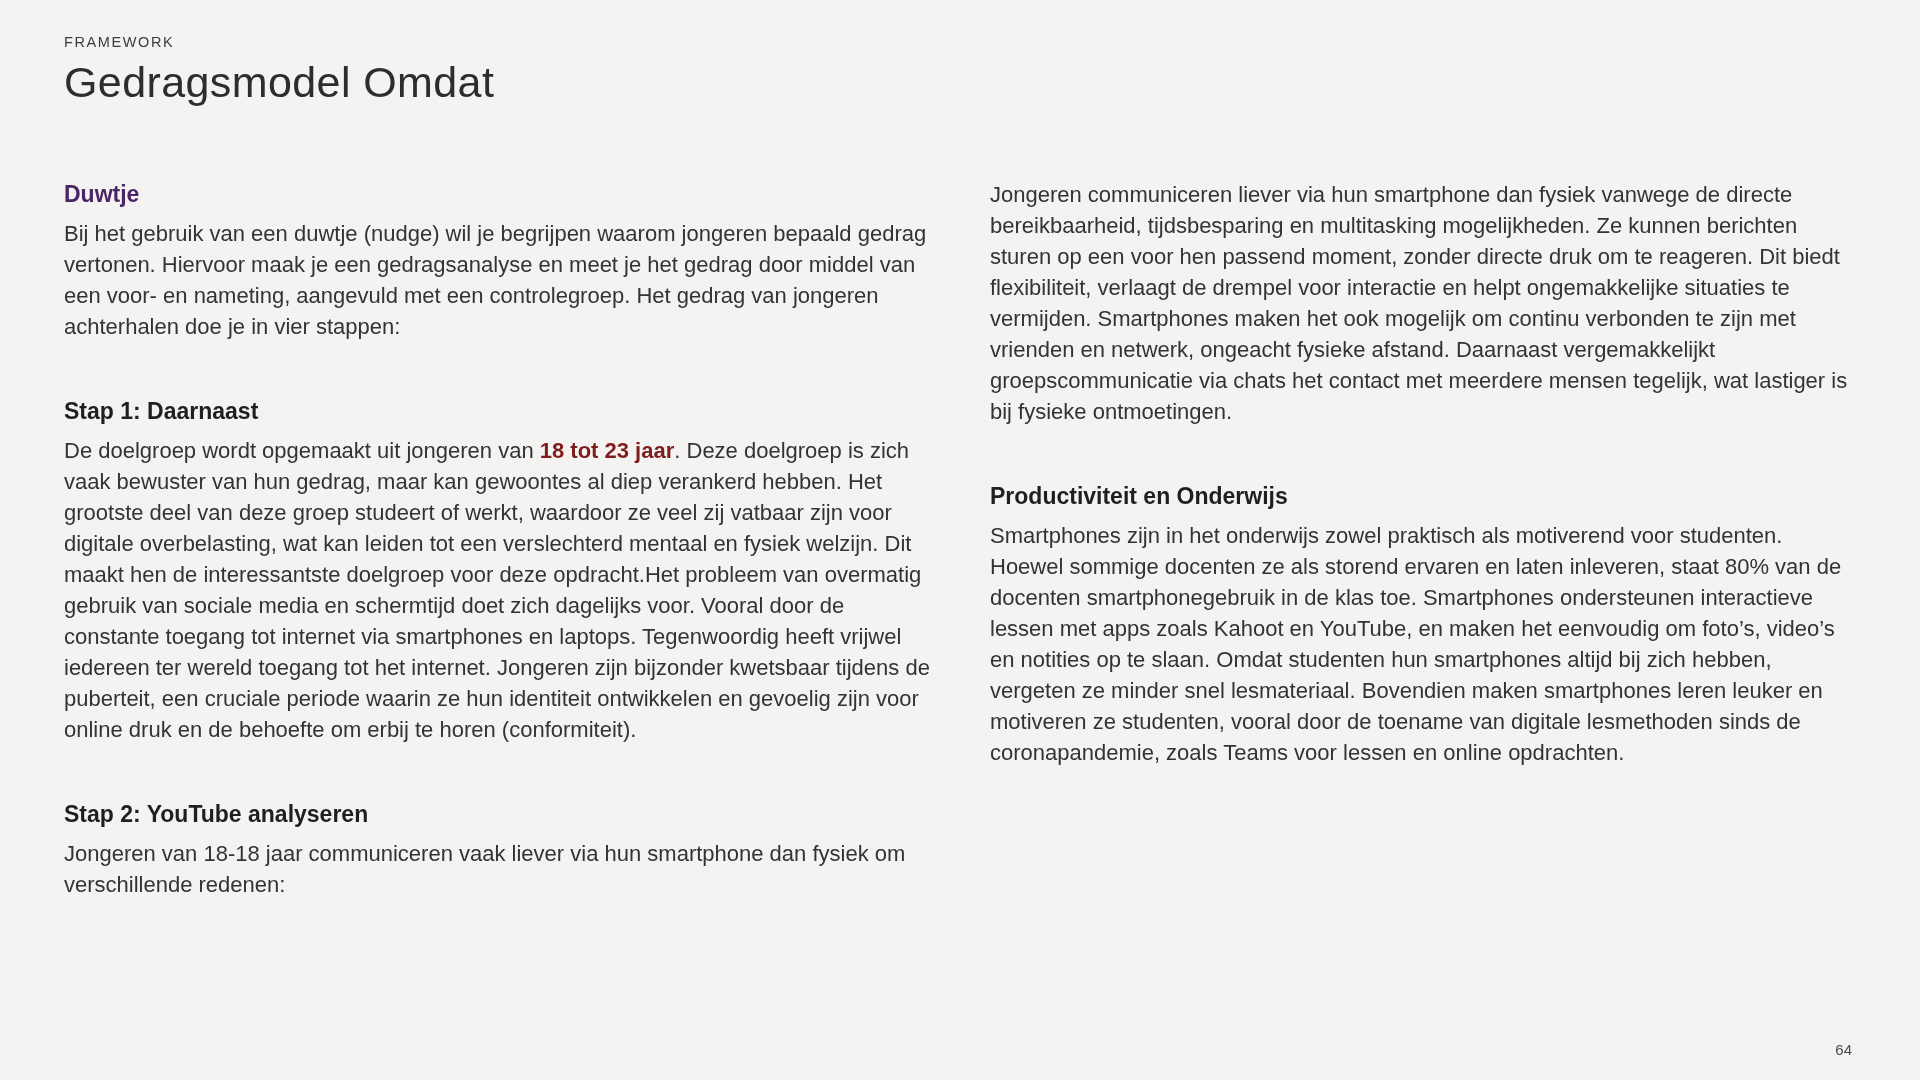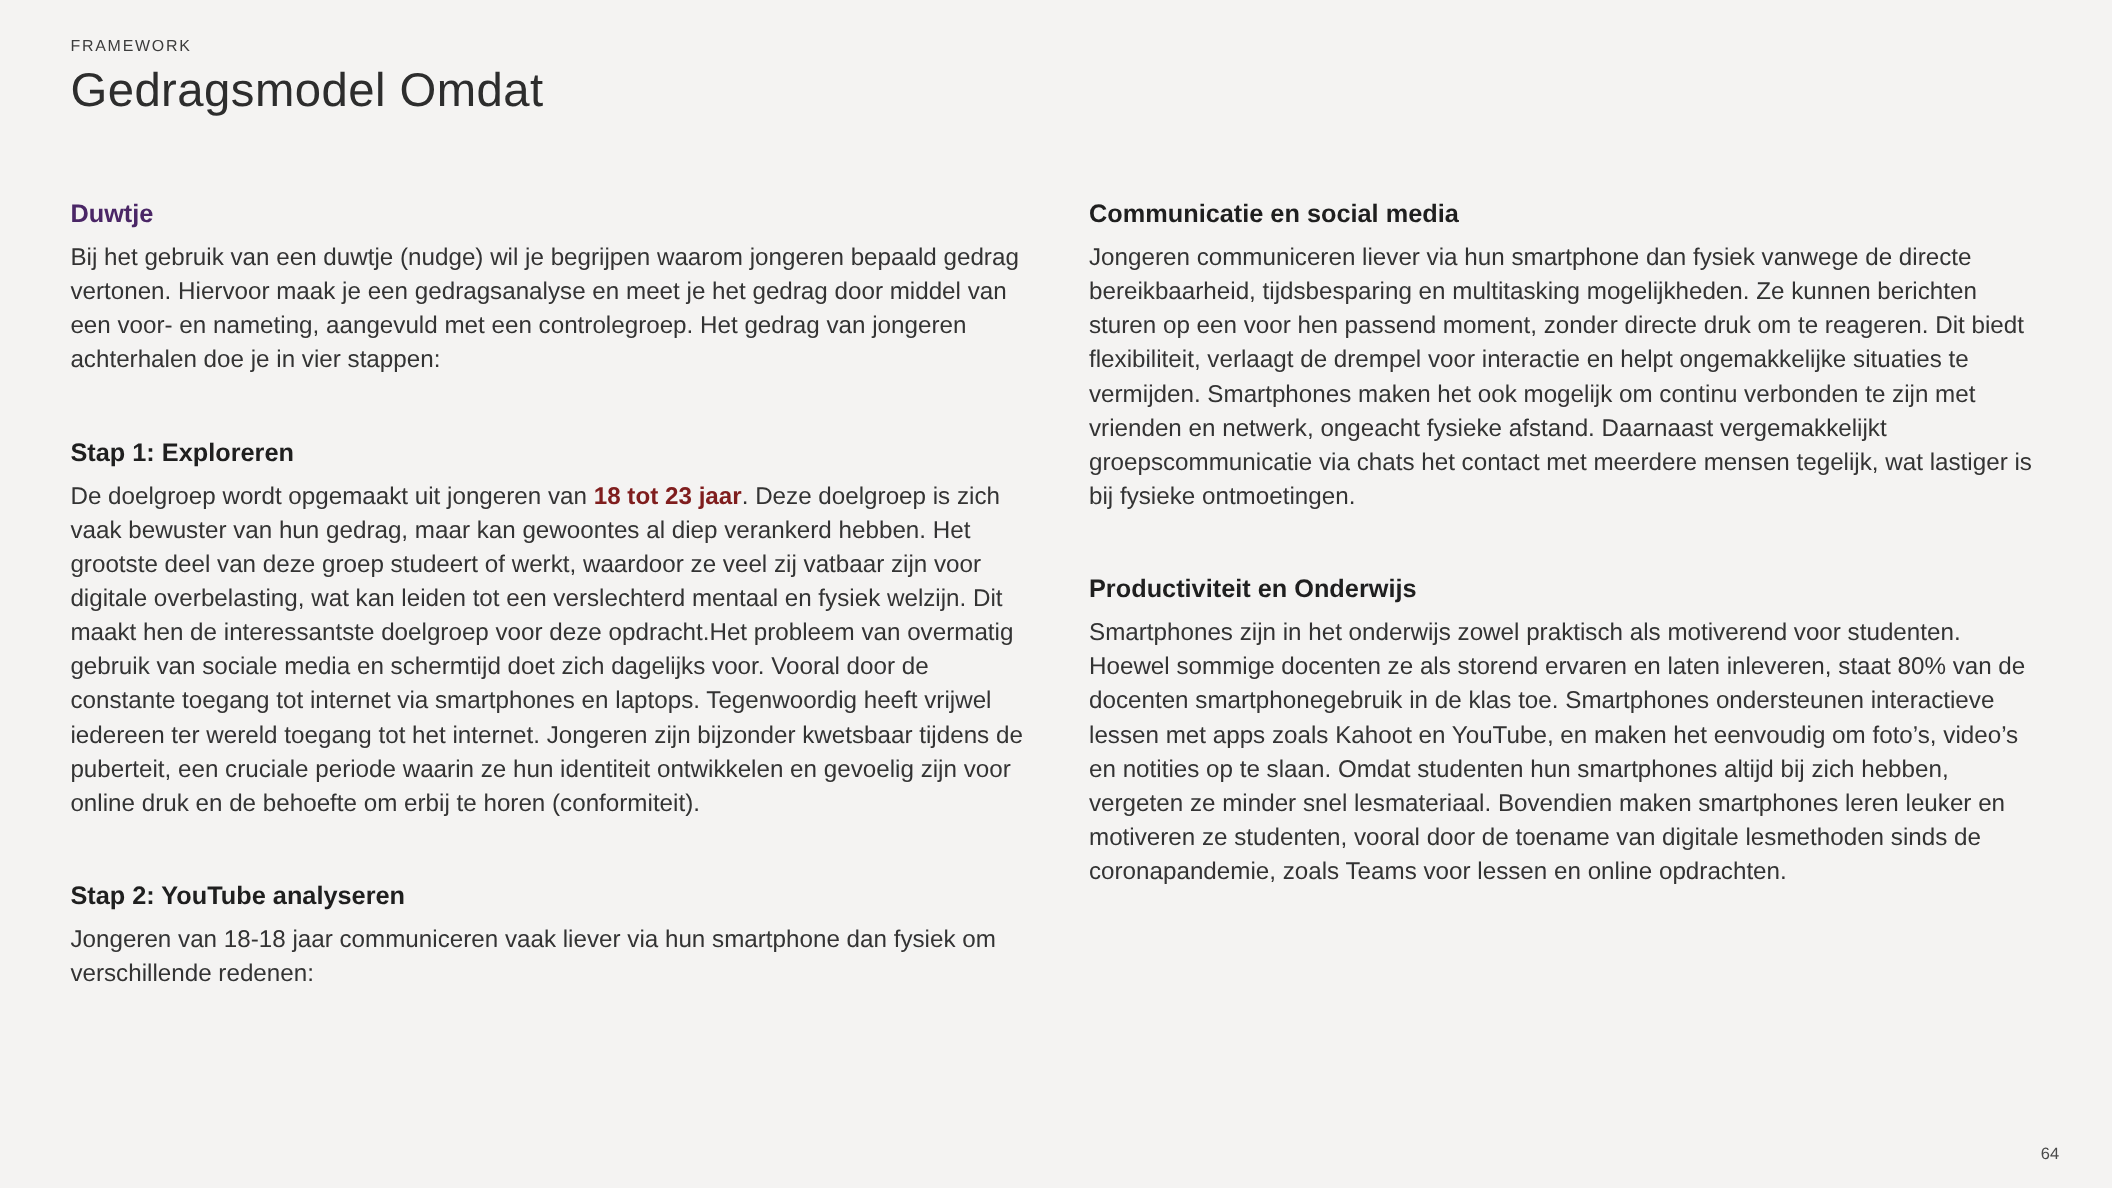--- a/index.html
+++ b/index.html
@@ -49,21 +49,21 @@
   .heading.purple { color: #4a2666; }
   .body {
     margin: 0;
     font-size: 22px;
     line-height: 31px;
     color: #333333;
   }
   .body strong { font-weight: 700; color: #7f1d1d; }
   .page-number {
     position: absolute;
-    right: 48px;
+    right: 68px;
     bottom: 22px;
     font-size: 15px;
     color: #4a4a4a;
   }
 </style>
 </head>
 <body>
 
 <div class="slide">
 
@@ -75,35 +75,34 @@
   <main class="columns">
 
     <section class="col">
 
       <div class="section">
         <h2 class="heading purple">Duwtje</h2>
         <p class="body">Bij het gebruik van een duwtje (nudge) wil je begrijpen waarom jongeren bepaald gedrag vertonen. Hiervoor maak je een gedragsanalyse en meet je het gedrag door middel van een voor- en nameting, aangevuld met een controlegroep. Het gedrag van jongeren achterhalen doe je in vier stappen:</p>
       </div>
 
       <div class="section">
-        <h2 class="heading">Stap 1: Exploreren</h2>
+        <h2 class="heading">Stap 1: Daarnaast</h2>
         <p class="body"><span>De doelgroep wordt opgemaakt uit jongeren van </span><strong>18 tot 23 jaar</strong><span>. Deze doelgroep is zich vaak bewuster van hun gedrag, maar kan gewoontes al diep verankerd hebben. Het grootste deel van deze groep studeert of werkt, waardoor ze veel zij vatbaar zijn voor digitale overbelasting, wat kan leiden tot een verslechterd mentaal en fysiek welzijn. Dit maakt hen de interessantste doelgroep voor deze opdracht.Het probleem van overmatig gebruik van sociale media en schermtijd doet zich dagelijks voor. Vooral door de constante toegang tot internet via smartphones en laptops. Tegenwoordig heeft vrijwel iedereen ter wereld toegang tot het internet. Jongeren zijn bijzonder kwetsbaar tijdens de puberteit, een cruciale periode waarin ze hun identiteit ontwikkelen en gevoelig zijn voor online druk en de behoefte om erbij te horen (conformiteit).</span></p>
       </div>
 
       <div class="section">
         <h2 class="heading">Stap 2: YouTube analyseren</h2>
         <p class="body">Jongeren van 18-18 jaar communiceren vaak liever via hun smartphone dan fysiek om verschillende redenen:</p>
       </div>
 
     </section>
 
     <section class="col">
 
       <div class="section">
-        <h2 class="heading">Communicatie en social media</h2>
         <p class="body">Jongeren communiceren liever via hun smartphone dan fysiek vanwege de directe bereikbaarheid, tijdsbesparing en multitasking mogelijkheden. Ze kunnen berichten sturen op een voor hen passend moment, zonder directe druk om te reageren. Dit biedt flexibiliteit, verlaagt de drempel voor interactie en helpt ongemakkelijke situaties te vermijden. Smartphones maken het ook mogelijk om continu verbonden te zijn met vrienden en netwerk, ongeacht fysieke afstand. Daarnaast vergemakkelijkt groepscommunicatie via chats het contact met meerdere mensen tegelijk, wat lastiger is bij fysieke ontmoetingen.</p>
       </div>
 
       <div class="section">
         <h2 class="heading">Productiviteit en Onderwijs</h2>
         <p class="body">Smartphones zijn in het onderwijs zowel praktisch als motiverend voor studenten. Hoewel sommige docenten ze als storend ervaren en laten inleveren, staat 80% van de docenten smartphonegebruik in de klas toe. Smartphones ondersteunen interactieve lessen met apps zoals Kahoot en YouTube, en maken het eenvoudig om foto’s, video’s en notities op te slaan. Omdat studenten hun smartphones altijd bij zich hebben, vergeten ze minder snel lesmateriaal. Bovendien maken smartphones leren leuker en motiveren ze studenten, vooral door de toename van digitale lesmethoden sinds de coronapandemie, zoals Teams voor lessen en online opdrachten.</p>
       </div>
 
     </section>
 

